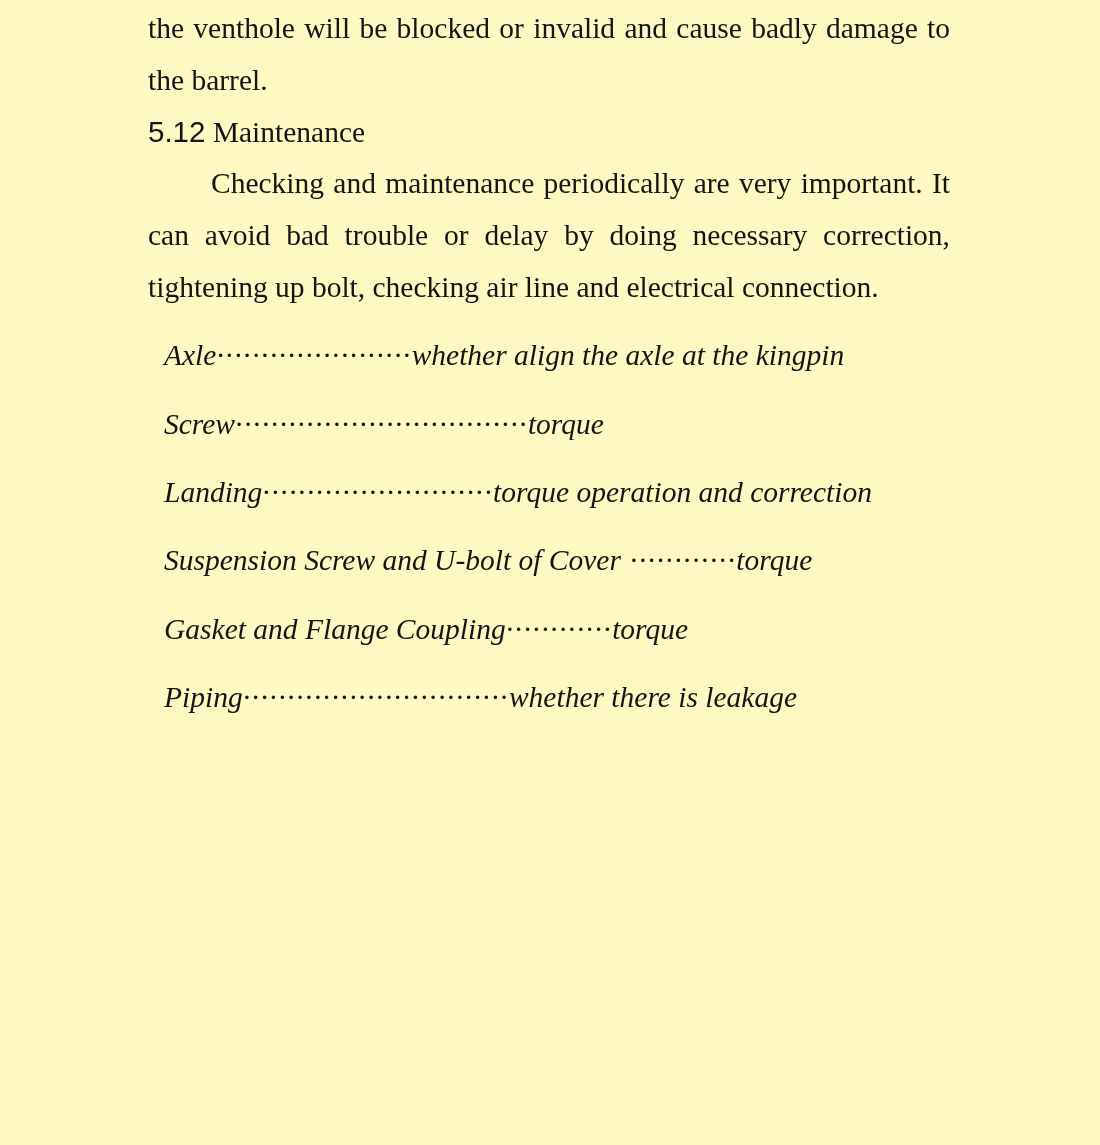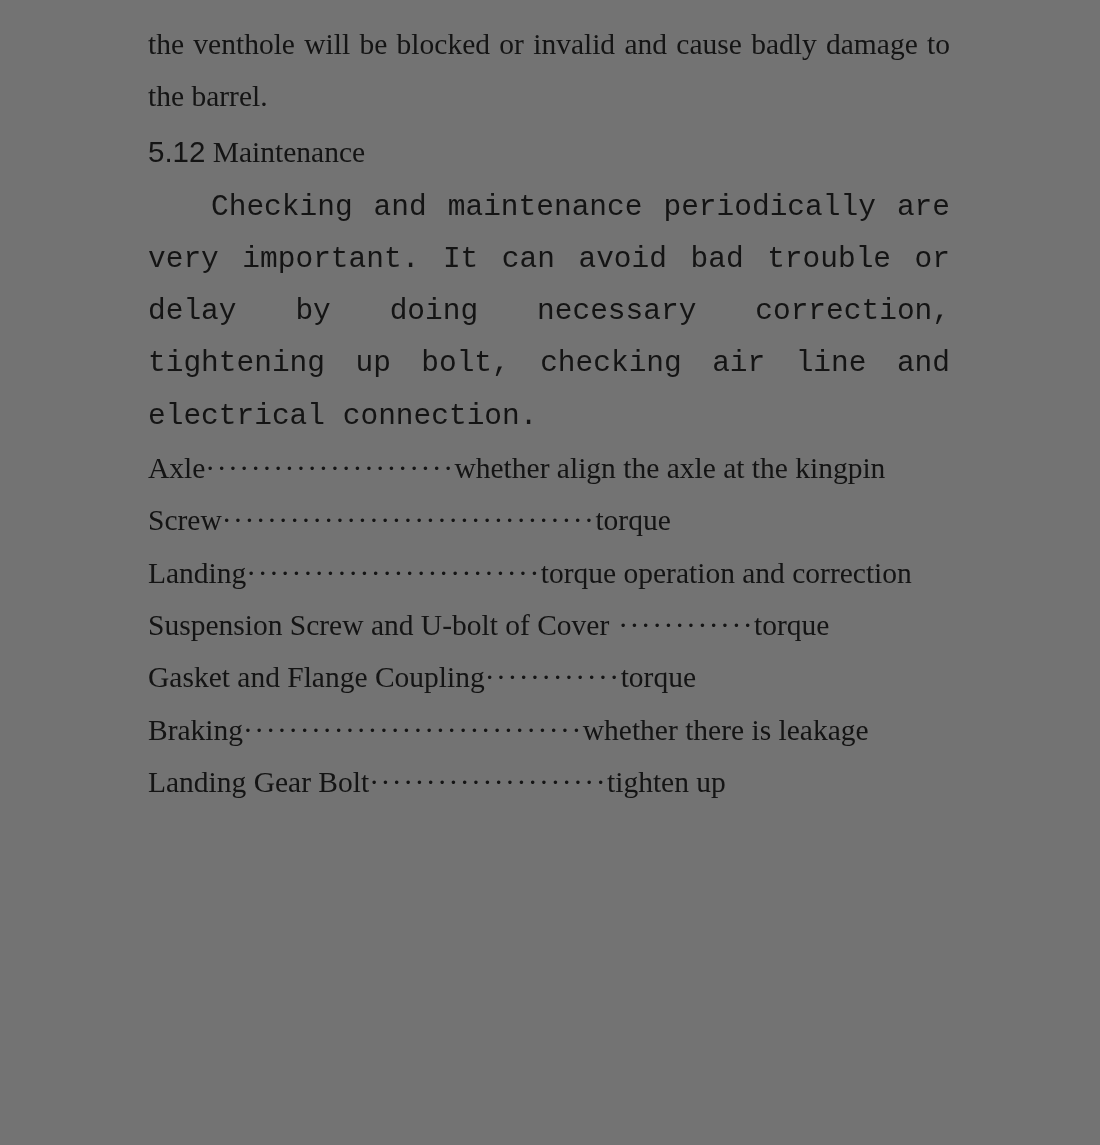--- a/index.html
+++ b/index.html
@@ -5,49 +5,49 @@
   html, body {
     margin: 0;
     padding: 0;
     background: #ffffff;
   }
   .page {
     position: relative;
     width: 1100px;
     height: 1145px;
     box-sizing: border-box;
-    background: #737373;
+    background: #fef9c3;
     color: #141414;
-    padding: 18px 150px 0 148px;
+    padding: 2px 150px 0 148px;
     font-family: "Liberation Serif", "DejaVu Serif", serif;
     font-size: 29.5px;
     line-height: 52.3px;
     overflow: hidden;
   }
   .para {
     margin: 0;
     text-align: justify;
   }
   .para.indent {
     text-indent: 63px;
-    font-family: Liberation Mono, monospace;
   }
   .heading {
     margin: 0;
     font-size: 29.5px;
     font-weight: normal;
-    line-height: 58px;
+    line-height: 49px;
     white-space: nowrap;
   }
   .heading .num {
     font-family: "Liberation Sans", "DejaVu Sans", sans-serif;
   }
   .check-row {
-    margin: 0;
+    margin: 16px;
     text-align: left;
+    font-style: italic;
   }
   .leader {
     letter-spacing: 1.5px;
     white-space: nowrap;
   }
 </style>
 </head>
 <body>
 
 <div class="page">
@@ -65,20 +65,19 @@
     <div class="check-row"><span>Axle</span><span class="leader">······················</span><span>whether align the axle at the kingpin</span></div>
 
     <div class="check-row"><span>Screw</span><span class="leader">·································</span><span>torque</span></div>
 
     <div class="check-row"><span>Landing</span><span class="leader">··························</span><span>torque operation and correction</span></div>
 
     <div class="check-row"><span>Suspension Screw and U-bolt of Cover</span><span class="leader"> ············</span><span>torque</span></div>
 
     <div class="check-row"><span>Gasket and Flange Coupling</span><span class="leader">············</span><span>torque</span></div>
 
-    <div class="check-row"><span>Braking</span><span class="leader">······························</span><span>whether there is leakage</span></div>
+    <div class="check-row"><span>Piping</span><span class="leader">······························</span><span>whether there is leakage</span></div>
 
 
-    <div class="check-row"><span>Landing Gear Bolt</span><span class="leader">·····················</span><span>tighten up</span></div>
 
   </div>
 
 </div>
 
 </body></html>

